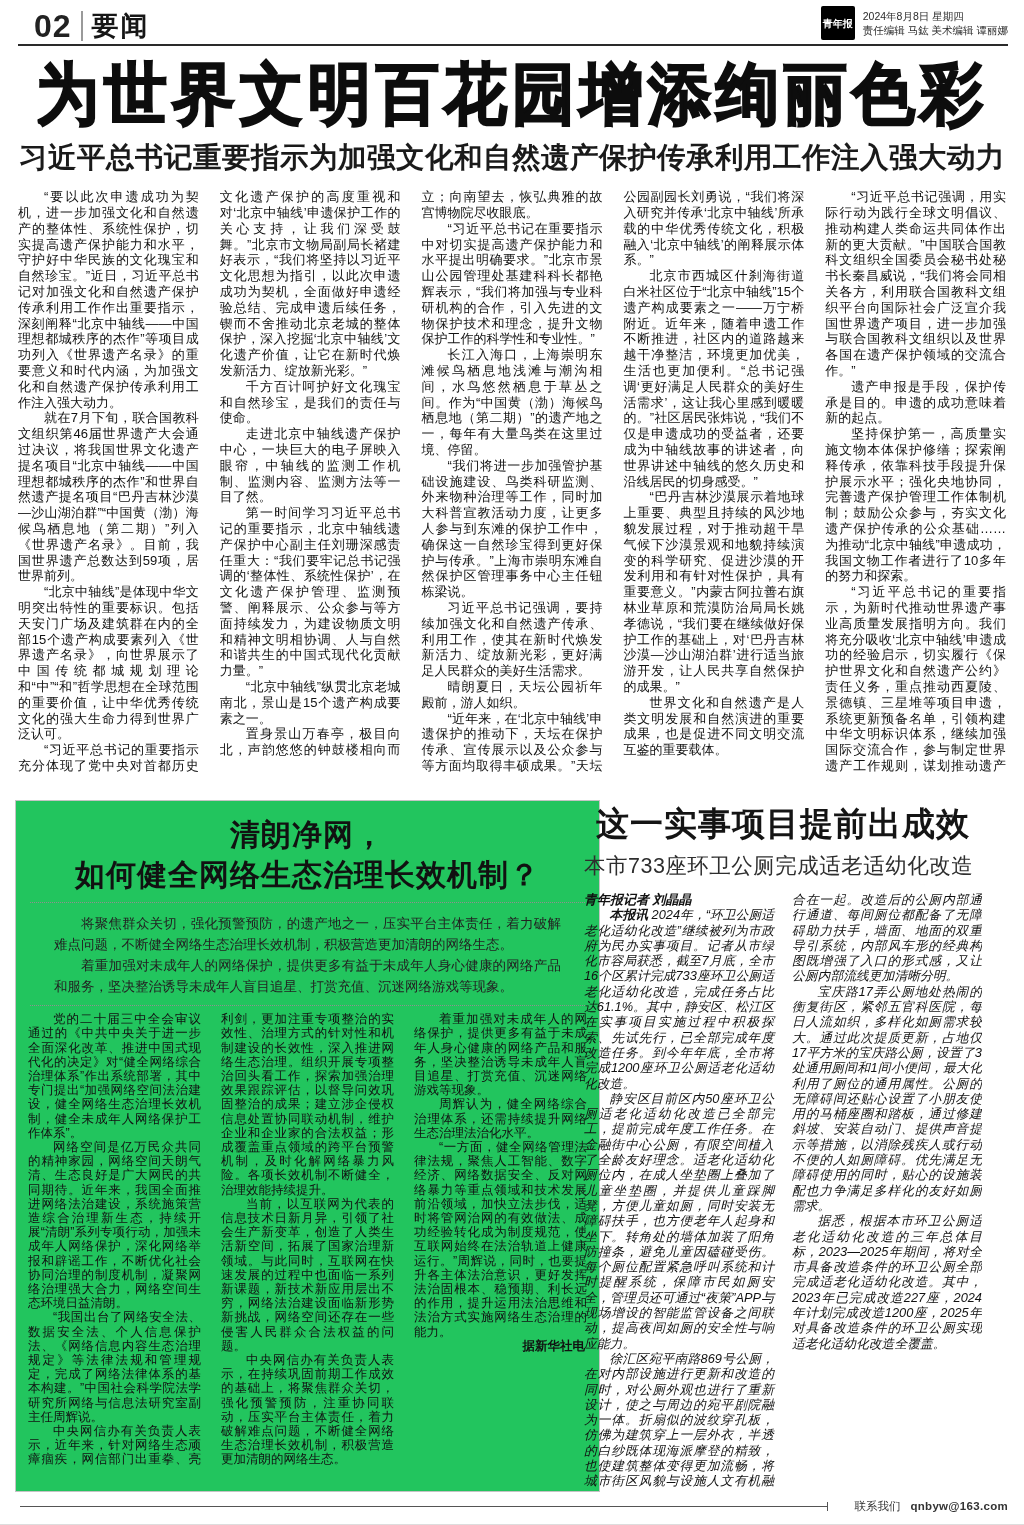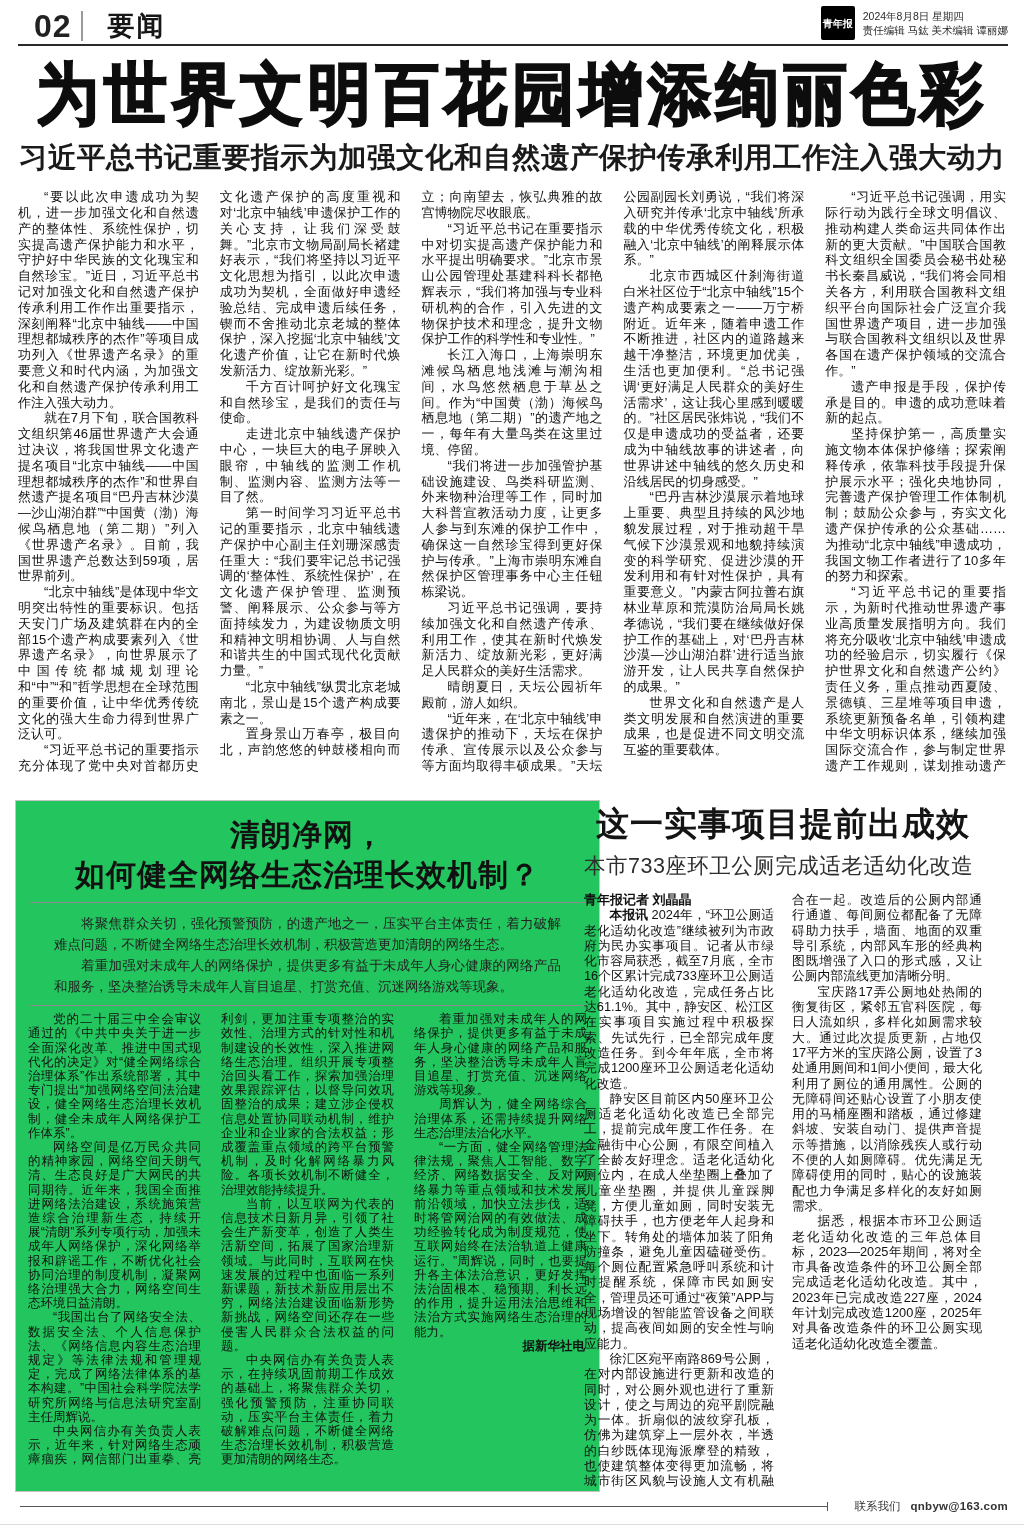--- a/index.html
+++ b/index.html
@@ -11,21 +11,21 @@
   }
   
   .page-header{
     position:absolute;left:18px;right:16px;top:6px;height:38px;
     border-bottom:2px solid #2a2a2a;
     display:flex;align-items:flex-end;justify-content:space-between;
   }
   .header-left{display:flex;align-items:center;gap:9px;padding-left:16px;padding-bottom:2px;}
   .page-number{font-size:32px;font-weight:700;letter-spacing:1px;color:#222;line-height:1;}
   .header-divider{width:2px;height:30px;background:#9a9a9a;}
-  .section-title{font-size:27px;font-weight:700;color:#161616;line-height:1;letter-spacing:2px;margin-left:16px;}
+  .section-title{font-size:27px;font-weight:700;color:#161616;line-height:1;letter-spacing:2px;}
   .header-right{display:flex;align-items:center;gap:8px;padding-bottom:4px;}
   .masthead-logo{
     width:34px;height:34px;border-radius:2px;
     display:flex;align-items:center;justify-content:center;
     color:#fff;font-weight:700;font-size:10px;line-height:11px;
     text-align:center;font-family:"Liberation Serif",serif;
     word-break:break-all;padding:1px;box-sizing:border-box;
   }
   .masthead-text{font-size:10.5px;color:#2b2b2b;line-height:14px;font-weight:400;}
   
@@ -82,21 +82,21 @@
     text-align:center;font-size:33px;font-weight:800;color:#141414;
     margin:2px 0 4px 0;letter-spacing:1px;white-space:nowrap;
   }
   .toilet-subtitle{
     text-align:left;font-size:21.5px;font-weight:400;color:#2e2e2e;
     margin:0 0 12px 0;letter-spacing:0.5px;white-space:nowrap;
   }
   .toilet-body{
     height:608px;overflow:hidden;
     column-count:2;column-gap:18px;column-fill:auto;
-    font-size:12.8px;line-height:15.3px;text-align:justify;color:#111;
+    font-size:12.8px;line-height:15.3px;text-align:justify;color:#111;font-style:italic;
   }
   .toilet-body p{margin:0;text-indent:2em;}
   .toilet-body p.byline{text-indent:0;}
   
   .page-footer{
     position:absolute;left:20px;right:16px;top:1496px;height:20px;
     display:flex;align-items:center;
   }
   .footer-rule{flex:1;height:1px;background:#555;position:relative;}
   .footer-rule:after{

